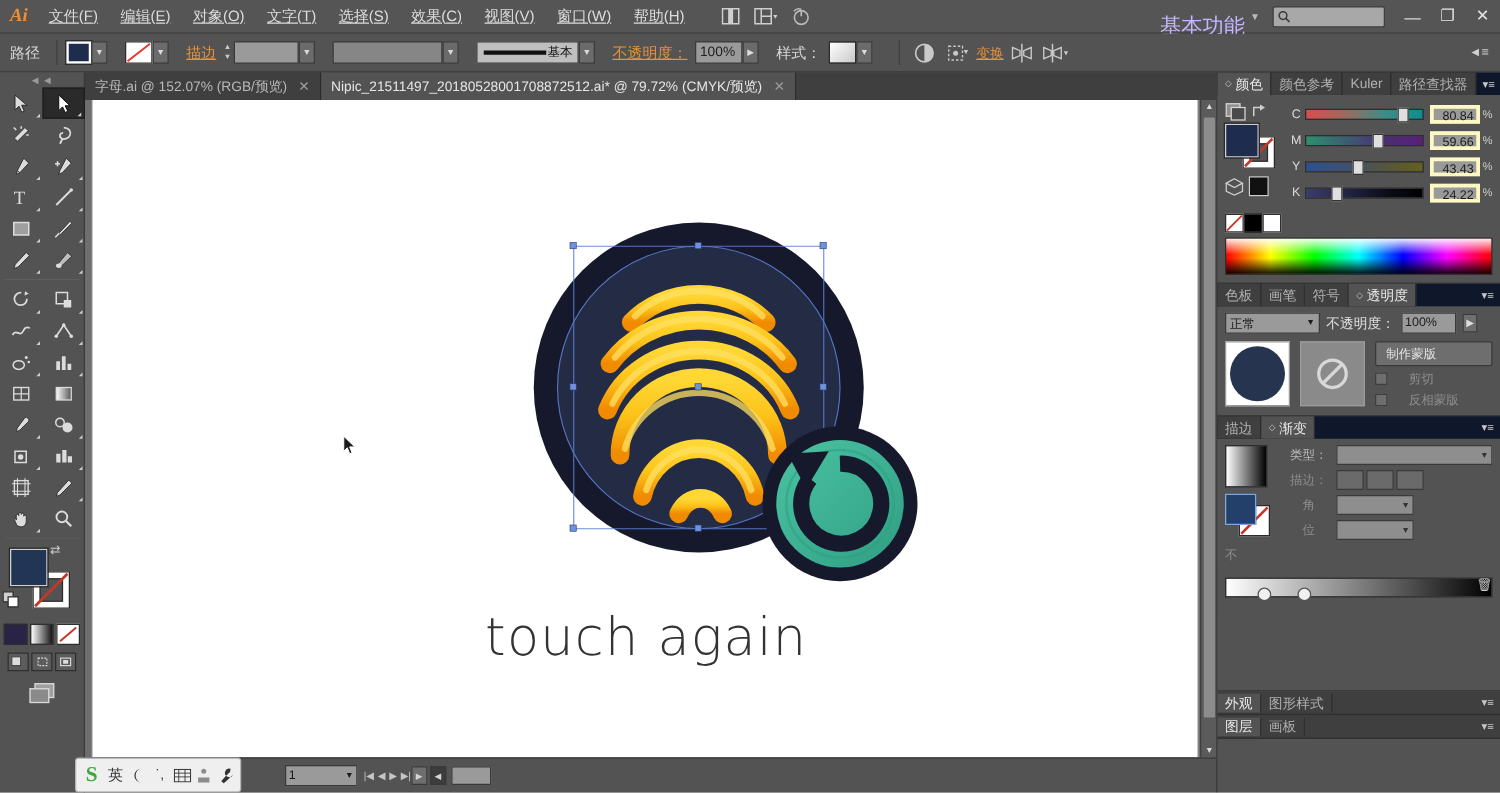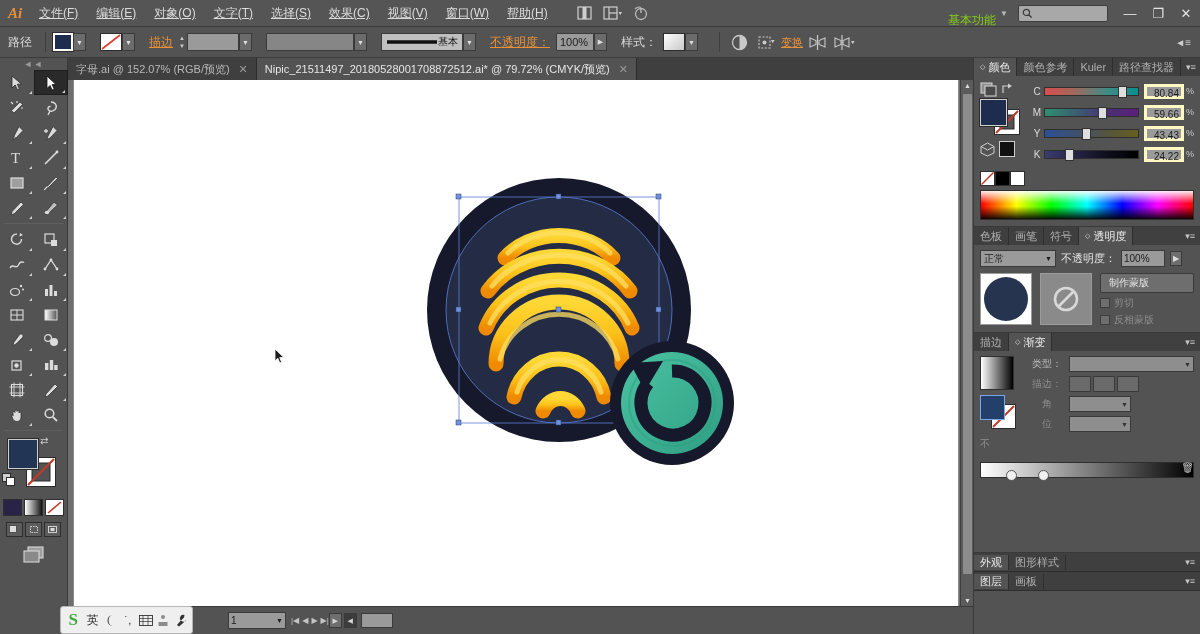--- a/index.html
+++ b/index.html
@@ -24,21 +24,21 @@
   }
   .menu-item {
     padding:4px 9px; font-size:12px; color:#dcdcdc; cursor:default; white-space:nowrap;text-decoration:underline;
   }
   .mb-spacer { flex:0 0 14px; }
   .mb-icon {
     width:24px; height:20px; margin:0 2px; display:flex; align-items:center; justify-content:center;
     cursor:default;
   }
   .mb-right { margin-left:auto; display:flex; align-items:center; }
-  .ws-name { font-size:12px; color:#84cc16; padding:0 4px;margin-top:14px; }
+  .ws-name { font-size:17px; color:#c4b5fd; padding:0 4px;margin-top:14px; }
   .ws-caret { font-size:8px; color:#bbb; margin-right:10px; }
   .search-box {
     width:90px; height:17px; background:#a8a8a8; border:1px solid #3e3e3e;
     border-radius:2px; display:flex; align-items:center; padding-left:3px; margin-right:8px;
   }
   .win-btn {
     width:28px; height:26px; display:flex; align-items:center; justify-content:center;
     color:#e2e2e2; font-size:13px; cursor:default;
   }
 
@@ -160,21 +160,21 @@
     font-family:"Liberation Serif",serif; display:flex;align-items:center;justify-content:center;}
   .ime-i { width:17px;height:20px; display:flex;align-items:center;justify-content:center; color:#333; font-size:12px;}
 
   
   .panels {
     position:absolute; left:973px; top:58px; width:227px; height:576px; background:#535353;
     border-left:1px solid #3a3a3a;
   }
   .panel { border-bottom:1px solid #3a3a3a; }
   .panel-tabs {
-    height:18px; background:#404040; display:flex; align-items:stretch; position:relative;
+    height:18px; background:#0f172a; display:flex; align-items:stretch; position:relative;
   }
   .ptab {
     display:flex; align-items:center; padding:0 6px; font-size:11px; color:#b0b0b0;
     background:#3f3f3f; border-right:1px solid #2e2e2e; white-space:nowrap;
   }
   .ptab.active { background:#535353; color:#e8e8e8; }
   .ptab .dot { font-size:7px; margin-right:3px; color:#d0d0d0;}
   .pmenu { margin-left:auto; display:flex; align-items:center; padding:0 5px; font-size:9px; color:#c8c8c8;}
   .panel-body { background:#535353; padding:5px 6px; }
 
@@ -195,21 +195,21 @@
 
   .tp-row { display:flex; align-items:center; gap:5px; margin-bottom:6px;}
   .tp-select { width:76px; height:17px; background:#9a9a9a; border:1px solid #3a3a3a;
     display:flex; align-items:center; justify-content:space-between; padding:0 3px; font-size:10px; color:#1b1b1b;}
   .tp-opacity { width:44px; height:17px; background:#9a9a9a; border:1px solid #3a3a3a; font-size:10px;
     color:#1b1b1b; padding-left:2px; line-height:16px;}
   .tp-thumbs { display:flex; gap:8px; align-items:flex-start; }
   .tp-thumb { width:52px; height:52px; background:#fff; border:1px solid #9b9b9b; display:flex;align-items:center;justify-content:center;}
   .tp-btn { background:#6e6e6e; border:1px solid #3a3a3a; font-size:10px; color:#e4e4e4;
     padding:2px 8px; border-radius:2px;}
-  .tp-check { display:flex; align-items:center; gap:4px; font-size:10px; color:#8d8d8d; margin-top:3px;}
+  .tp-check { display:flex; align-items:center; gap:17px; font-size:10px; color:#8d8d8d; margin-top:3px;}
   .chk { width:10px;height:10px;background:#6e6e6e;border:1px solid #3e3e3e;}
 
   .gr-row { display:flex; align-items:center; gap:5px; margin-bottom:4px; }
   .gr-label { font-size:10px; color:#b8b8b8; width:34px; text-align:center;}
   .gr-sel { flex:1; height:16px; background:#8e8e8e; border:1px solid #3a3a3a; display:flex;
     align-items:center; justify-content:flex-end; padding-right:2px; font-size:7px; color:#333;}
   .gr-small { width:62px; height:16px; background:#8e8e8e; border:1px solid #3a3a3a;
     display:flex; align-items:center; justify-content:flex-end; padding-right:2px; font-size:7px; color:#333;}
   .gr-strip { height:16px; margin-top:6px; border:1px solid #2e2e2e;
     background:linear-gradient(to right,#ffffff,#000000); position:relative;}
@@ -692,20 +692,23 @@
           <circle cx="268" cy="238" r="62" fill="#16182b"></circle>
           <circle cx="268" cy="238" r="51" fill="url(#tealg)"></circle>
           <circle cx="268" cy="238" r="43" fill="none" stroke="#2f9e83" stroke-width="2" opacity="0.55"></circle>
           <g>
             <path d="M268 206 A32 32 0 1 1 244 218" fill="none" stroke="#16182b" stroke-width="13" stroke-linecap="butt"></path>
             <polygon points="226,198 259,196 241,226" fill="#16182b"></polygon>
           </g>
         </svg>
       </div>
 
+      <div style="position:absolute;left:168px;top:405px;width:550px;text-align:center;
+                  font-family:'DejaVu Sans',sans-serif;font-weight:300;font-size:42px;color:#333;
+                  letter-spacing:1px;">touch again</div>
 
       <div class="cursor-arrow">
         <svg width="12" height="17" viewBox="0 0 12 17">
             <path d="M1 1 L1 13 L3.8 10.2 L5.8 15 L7.6 14.2 L5.7 9.5 L9.8 9.5 Z" fill="#1b1b1b" stroke="#fff" stroke-width="0.8"></path>
           </svg>
       </div>
     </div>
   </div>
 
   <div class="vscroll" style="left:960px">

